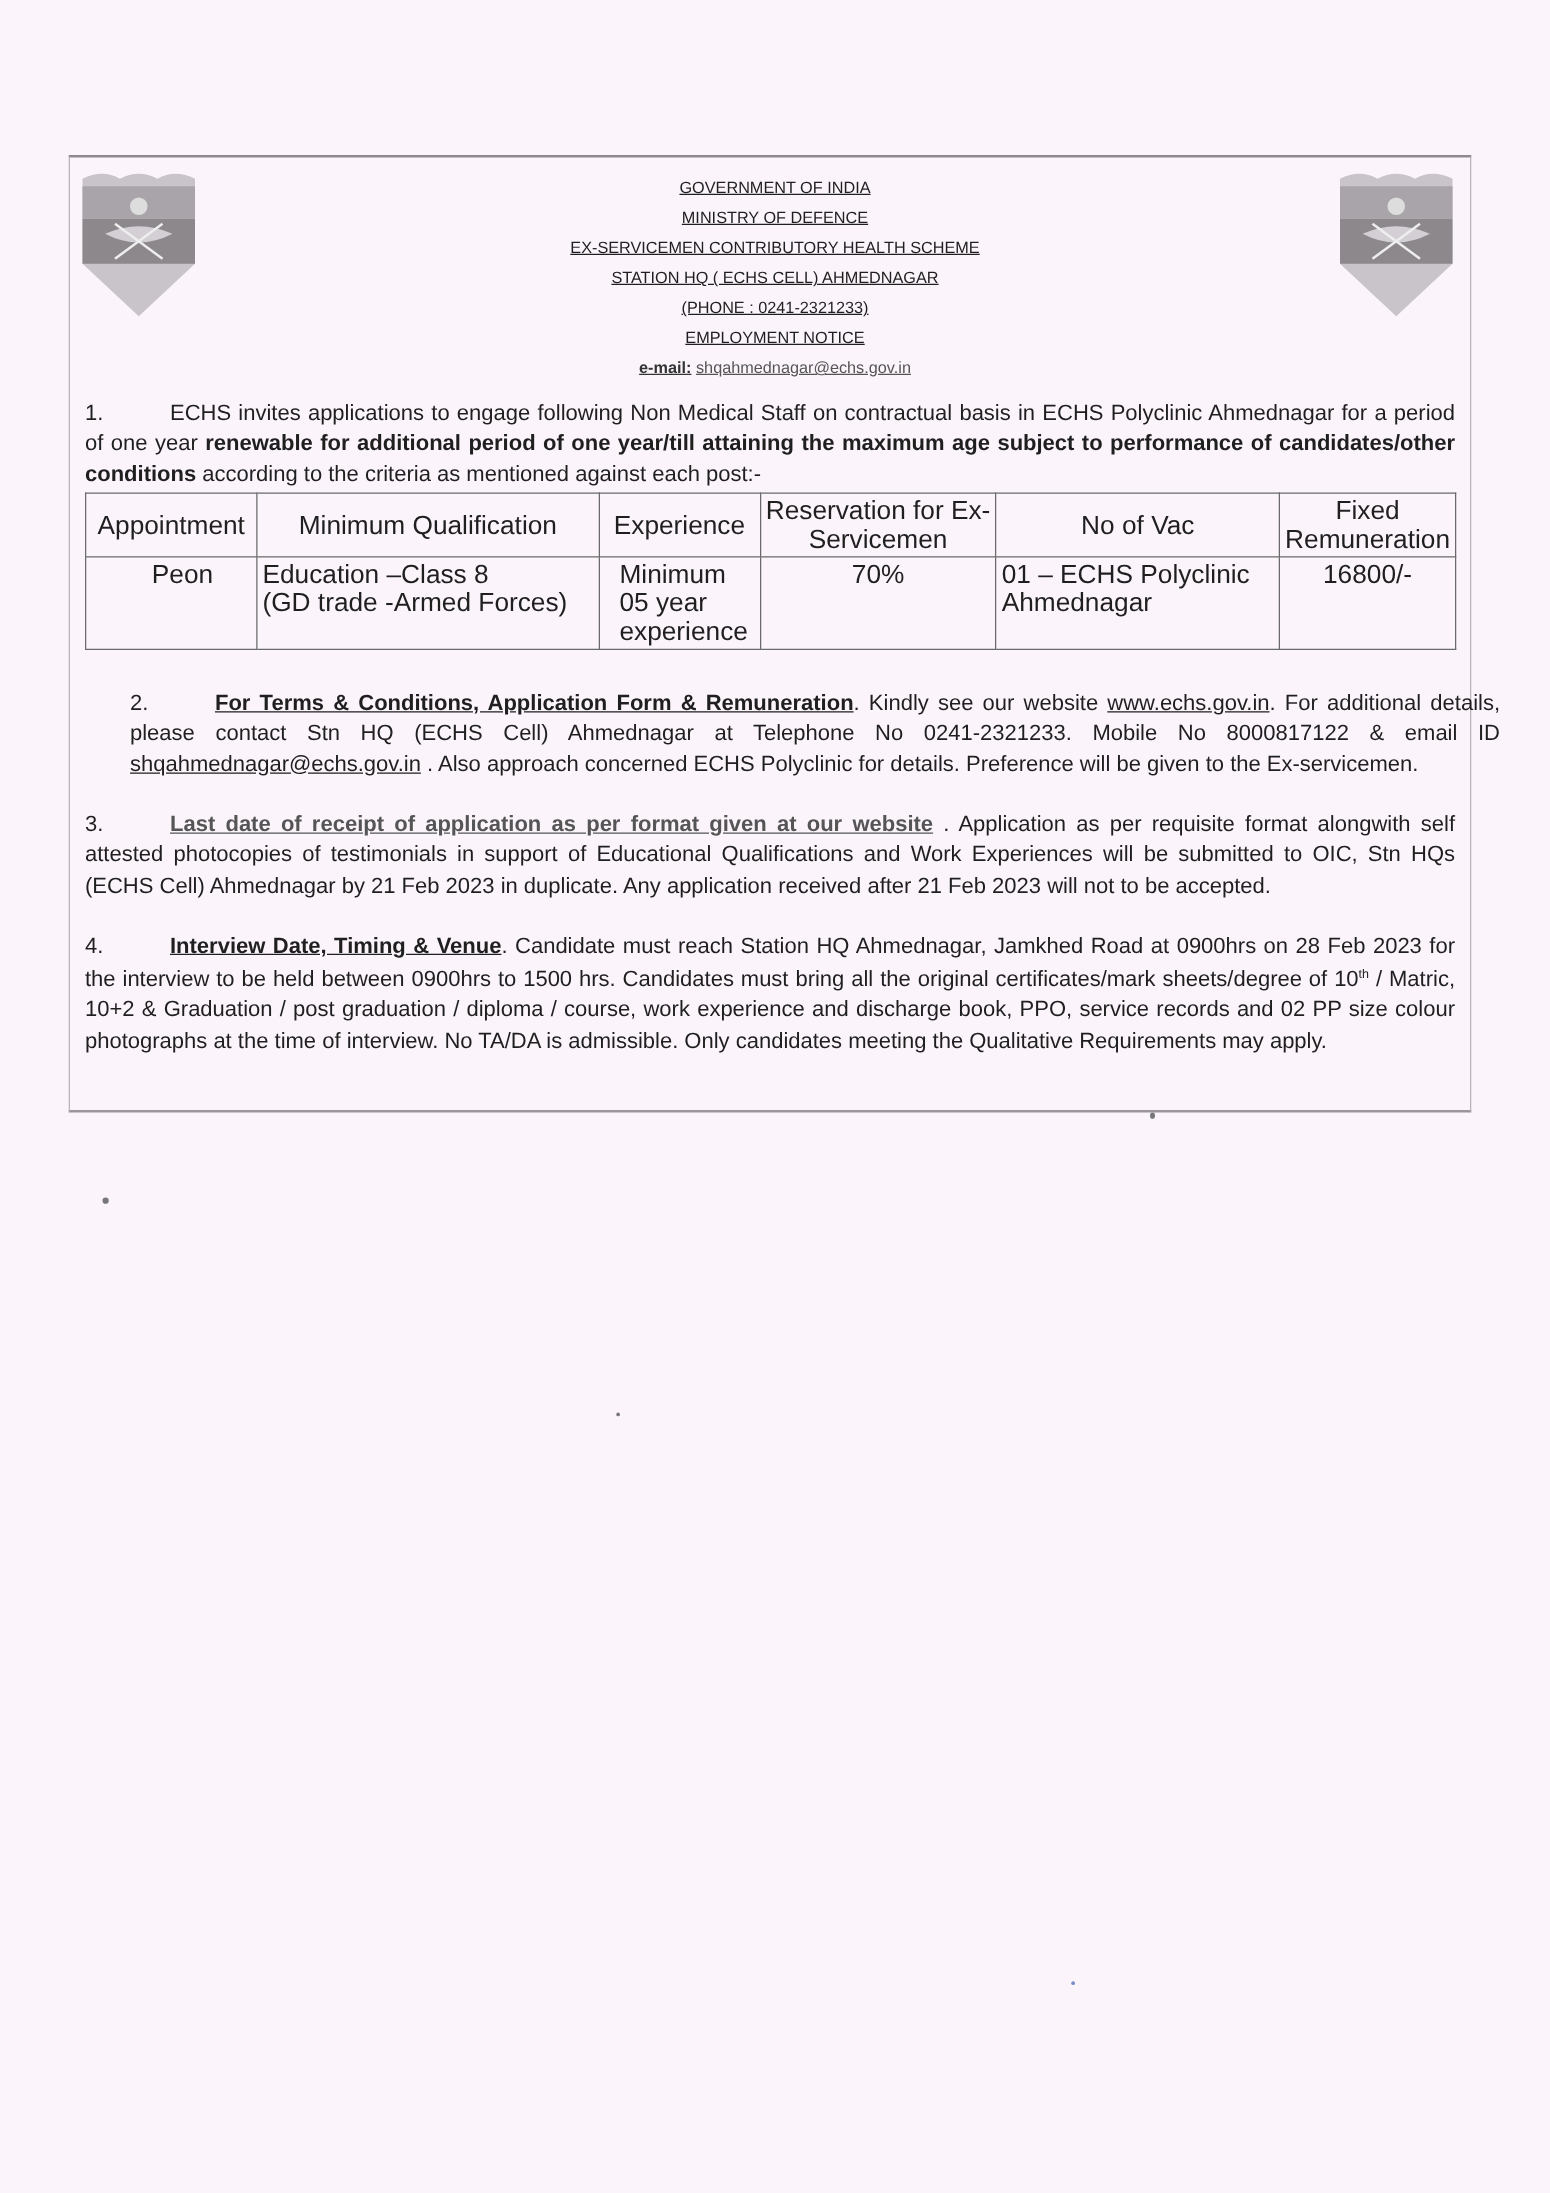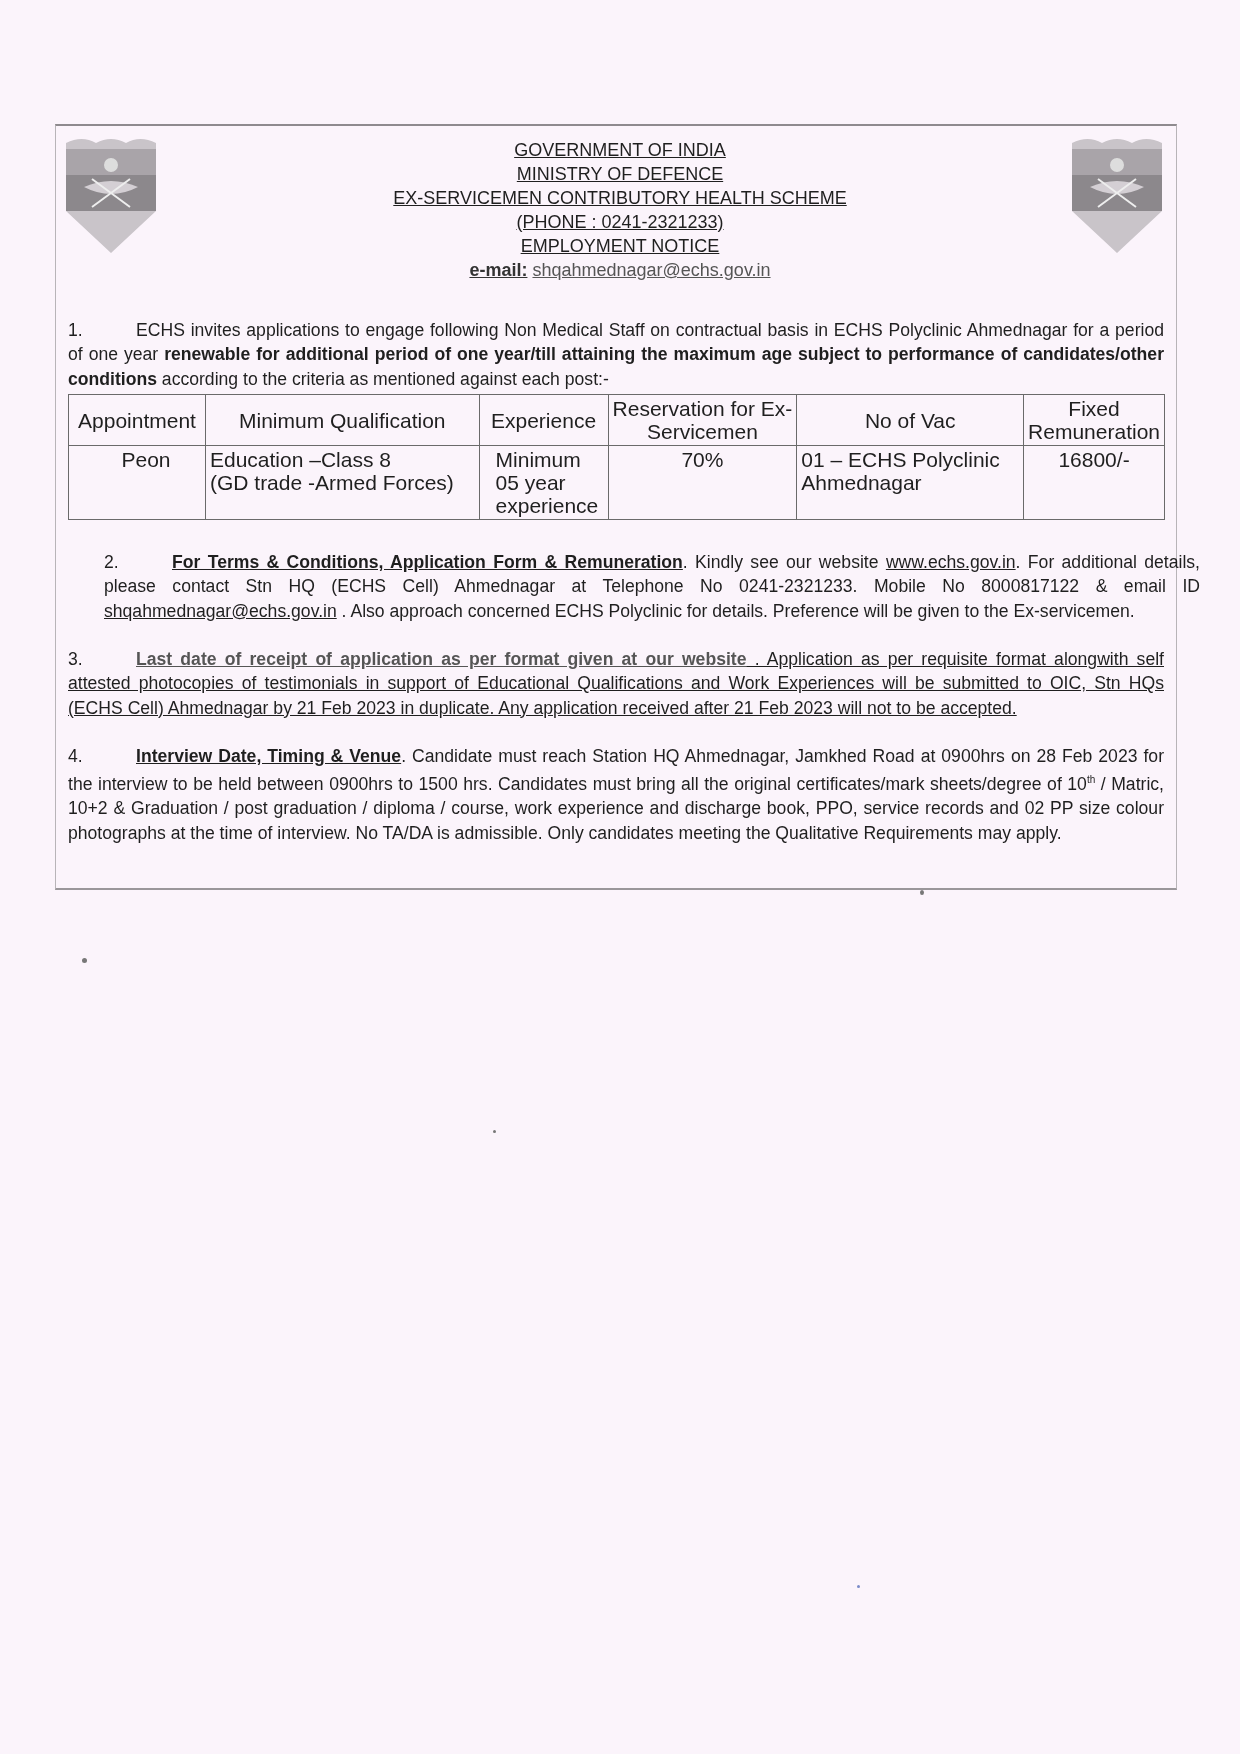--- a/index.html
+++ b/index.html
@@ -10,21 +10,21 @@
   .frame {
     position:absolute; left:55px; top:124px; width:1120px; height:762px;
     border-top:2px solid #8e8a8e; border-left:1px solid #b8b4b8; border-right:1px solid #b8b4b8;
     border-bottom:2px solid #9a969a;
   }
   .emblem { position:absolute; width:98px; height:120px; }
   .emblem.left { left:62px; top:135px; }
   .emblem.right { left:1068px; top:135px; }
   .header { position:absolute; left:0; width:1240px; top:138px; text-align:center; }
   .header .line {
-    display:block; margin:0 auto; font-size:18px; line-height:24px;
+    display:block; margin:0 auto; font-size:13px; line-height:24px;
   }
   .header .line span { text-decoration:underline; }
   .header .email { color:#555; }
   .header .email b { color:#333; text-decoration:underline; }
   .para {
     position:absolute; left:68px; width:1096px; font-size:17.6px; line-height:24.3px; text-align:justify;
   }
   .para .num { display:inline-block; width:68px; }
   .para b.u, .para .u { text-decoration:underline; }
   table.posts {
@@ -59,20 +59,21 @@
   <circle cx="49" cy="30" r="7" fill="#ddd"></circle>
   <path d="M22 52 Q49 40 76 52 Q49 66 22 52Z" fill="#e6e1e6" opacity="0.8"></path>
   <line x1="30" y1="72" x2="68" y2="44" stroke="#eee" stroke-width="2"></line>
   <line x1="68" y1="72" x2="30" y2="44" stroke="#eee" stroke-width="2"></line>
 </svg>
 
 <div class="header">
   <div class="line"><span>GOVERNMENT OF INDIA</span></div>
   <div class="line"><span>MINISTRY OF DEFENCE</span></div>
   <div class="line"><span>EX-SERVICEMEN CONTRIBUTORY HEALTH SCHEME</span></div>
+  <div class="line"><span>STATION HQ ( ECHS CELL) AHMEDNAGAR</span></div>
   <div class="line"><span>(PHONE : 0241-2321233)</span></div>
   <div class="line"><span>EMPLOYMENT NOTICE</span></div>
   <div class="line email"><b>e-mail:</b> <span>shqahmednagar@echs.gov.in</span></div>
 </div>
 
 <div class="para" style="top:318px;">
   <span class="num">1.</span><span>ECHS invites applications to engage following Non Medical Staff on contractual basis in ECHS Polyclinic Ahmednagar for a period of one year </span><b>renewable for additional period of one year/till attaining the maximum age subject to performance of candidates/other conditions</b><span> according to the criteria as mentioned against each post:-</span>
 </div>
 
 <table class="posts">
@@ -98,21 +99,21 @@
       <td>01 – ECHS Polyclinic Ahmednagar</td>
       <td class="center">16800/-</td>
     </tr>
   </tbody>
 </table>
 
 <div class="para" style="top:550px;margin-left:36px;">
   <span class="num">2.</span><b class="u">For Terms &amp; Conditions, Application Form &amp; Remuneration</b><span>. Kindly see our website </span><span class="u">www.echs.gov.in</span><span>. For additional details, please contact Stn HQ (ECHS Cell) Ahmednagar at Telephone No 0241-2321233. Mobile No 8000817122 &amp; email ID </span><span class="u">shqahmednagar@echs.gov.in</span><span> . Also approach concerned ECHS Polyclinic for details. Preference will be given to the Ex-servicemen.</span>
 </div>
 
-<div class="para" style="top:647px;text-decoration:underline;">
+<div class="para" style="top:647px;">
   <span class="num">3.</span><b class="u" style="color:#555;">Last date of receipt of application as per format given at our website</b><span> . Application as per requisite format alongwith self attested photocopies of testimonials in support of Educational Qualifications and Work Experiences will be submitted to OIC, Stn HQs (ECHS Cell) Ahmednagar by 21 Feb 2023 in duplicate. Any application received after 21 Feb 2023 will not to be accepted.</span>
 </div>
 
 <div class="para" style="top:744px;">
   <span class="num">4.</span><b class="u">Interview Date, Timing &amp; Venue</b><span>. Candidate must reach Station HQ Ahmednagar, Jamkhed Road at 0900hrs on 28 Feb 2023 for the interview to be held between 0900hrs to 1500 hrs.  Candidates must bring all the original certificates/mark sheets/degree of 10</span><sup style="font-size:10px;">th</sup><span> / Matric, 10+2 &amp; Graduation / post graduation / diploma / course, work experience and discharge book, PPO, service records and 02 PP size colour photographs at the time of interview.  No TA/DA is admissible.  Only candidates meeting the Qualitative Requirements may apply.</span>
 </div>
 
 <div class="speck" style="left:920px;top:890px;width:4px;height:5px;"></div>
 <div class="speck" style="left:82px;top:958px;width:5px;height:5px;"></div>
 <div class="speck" style="left:493px;top:1130px;width:3px;height:3px;"></div>

